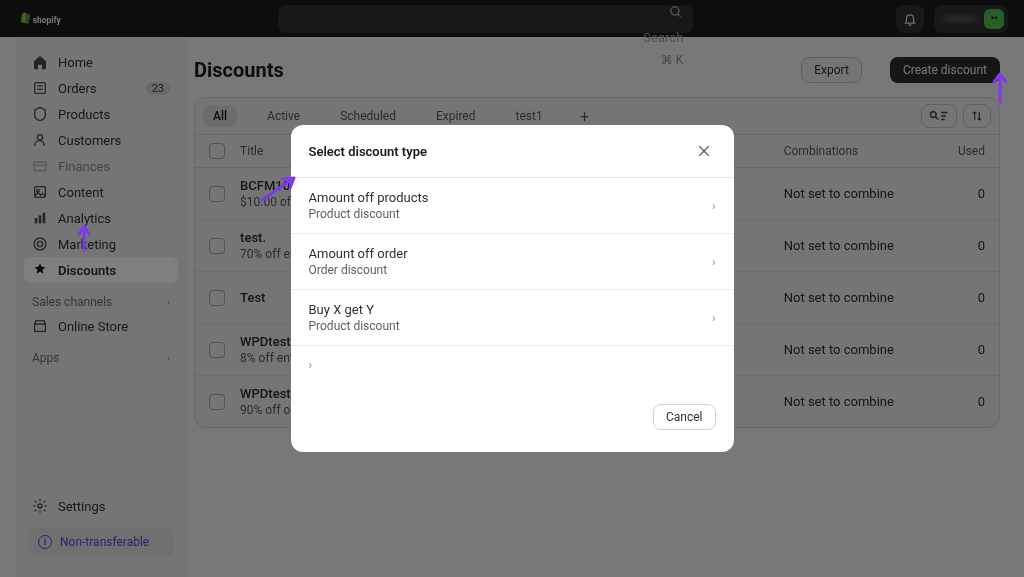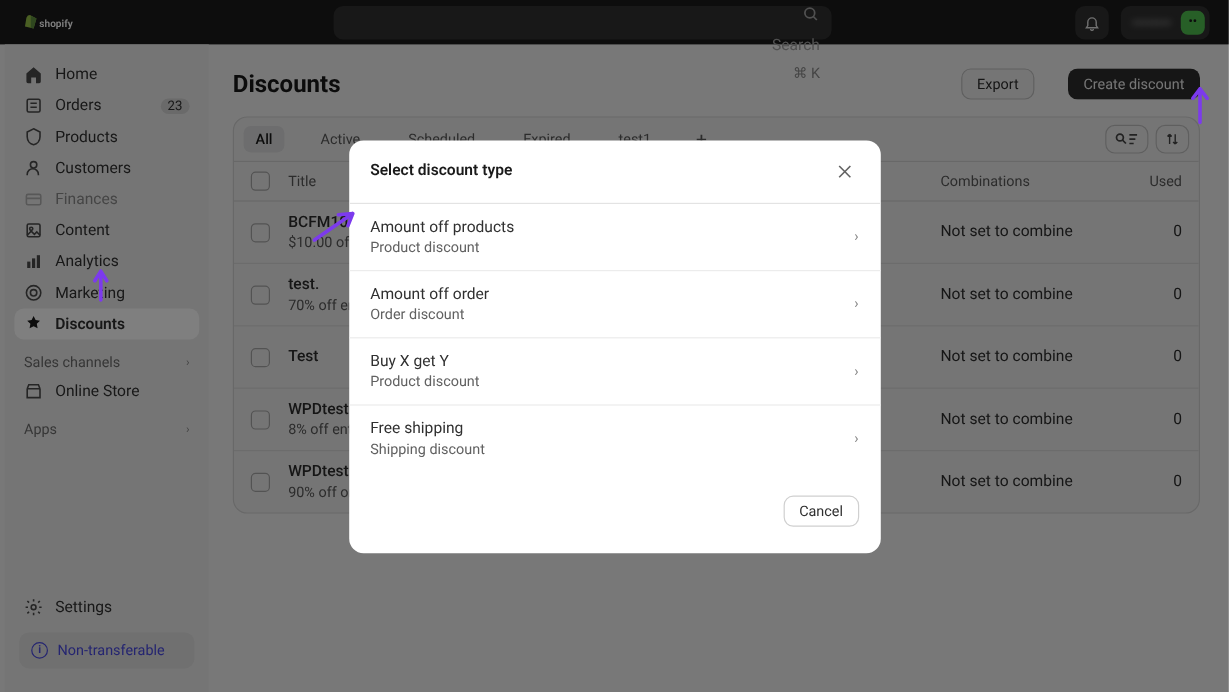--- a/index.html
+++ b/index.html
@@ -10,21 +10,21 @@
     .logo svg { height: 18px; }
     .search-container { flex: 1; display: flex; justify-content: center; }
     .search-box { width: 415px; height: 28px; background: #303030; border-radius: 8px; display: flex; align-items: flex-end; padding: 0 10px; gap: 8px; color: #a0a0a0; font-size: 13px; flex-direction: column; }
     .search-box .kbd { margin-left: auto; font-size: 12px; color: #8a8a8a; }
     .topbar-right { display: flex; align-items: center; gap: 10px; }
     .bell-btn { width: 28px; height: 28px; background: #303030; border-radius: 8px; display: flex; align-items: center; justify-content: center; }
     .user-chip { height: 28px; background: #303030; border-radius: 8px; display: flex; align-items: center; padding: 0 4px 0 10px; gap: 8px; }
     .user-chip .label { color: #e0e0e0; font-size: 12px; filter: blur(3px); }
     .user-chip .avatar { width: 20px; height: 20px; background: #4fbe4f; border-radius: 6px; display: flex; align-items: center; justify-content: center; color: #1a1a1a; font-size: 10px; font-weight: 600; }
     
-    .sidebar { position: absolute; top: 37px; left: 4px; width: 170px; height: calc(100% - 37px); background: #ebebeb; padding: 12px 8px; display: flex; flex-direction: column; }
+    .sidebar { position: absolute; top: 37px; left: 16px; width: 170px; height: calc(100% - 37px); background: #ebebeb; padding: 12px 8px; display: flex; flex-direction: column; }
     .nav-item { display: flex; align-items: center; gap: 10px; padding: 5px 8px; border-radius: 8px; font-size: 13px; color: #303030; cursor: pointer; }
     .nav-item .icon { width: 16px; height: 16px; display: flex; align-items: center; justify-content: center; }
     .nav-item.active { background: #fff; font-weight: 600; }
     .nav-item .badge { margin-left: auto; font-size: 11px; background: #d4d4d4; padding: 0 6px; border-radius: 8px; color: #303030; }
     .nav-item.muted { color: #8a8a8a; }
     .section-label { font-size: 12px; color: #6d6d6d; padding: 12px 8px 4px; display: flex; align-items: center; justify-content: space-between; }
     .section-label .chev { font-size: 10px; color: #8a8a8a; }
     .sidebar-bottom { margin-top: auto; }
     .banner { margin: 8px 4px; background: #e0e0e0; border-radius: 8px; padding: 8px 10px; font-size: 12px; color: #4a4ae0; display: flex; align-items: center; gap: 8px; }
     .banner .info { width: 14px; height: 14px; border: 1.5px solid #4a4ae0; border-radius: 50%; display: flex; align-items: center; justify-content: center; font-size: 9px; font-weight: bold; }
@@ -413,24 +413,20 @@
           <span class="chev">›</span>
         </div>
         <div class="modal-item">
           <div>
             <div class="mi-title">Buy X get Y</div>
             <div class="mi-sub">Product discount</div>
           </div>
           <span class="chev">›</span>
         </div>
         <div class="modal-item">
-          <div>
-            <div class="mi-title">Free shipping</div>
-            <div class="mi-sub">Shipping discount</div>
-          </div>
           <span class="chev">›</span>
         </div>
       </div>
     <div class="modal-footer">
       <button class="btn btn-secondary">Cancel</button>
     </div>
   </div>
 </div>
 
 </body></html>

